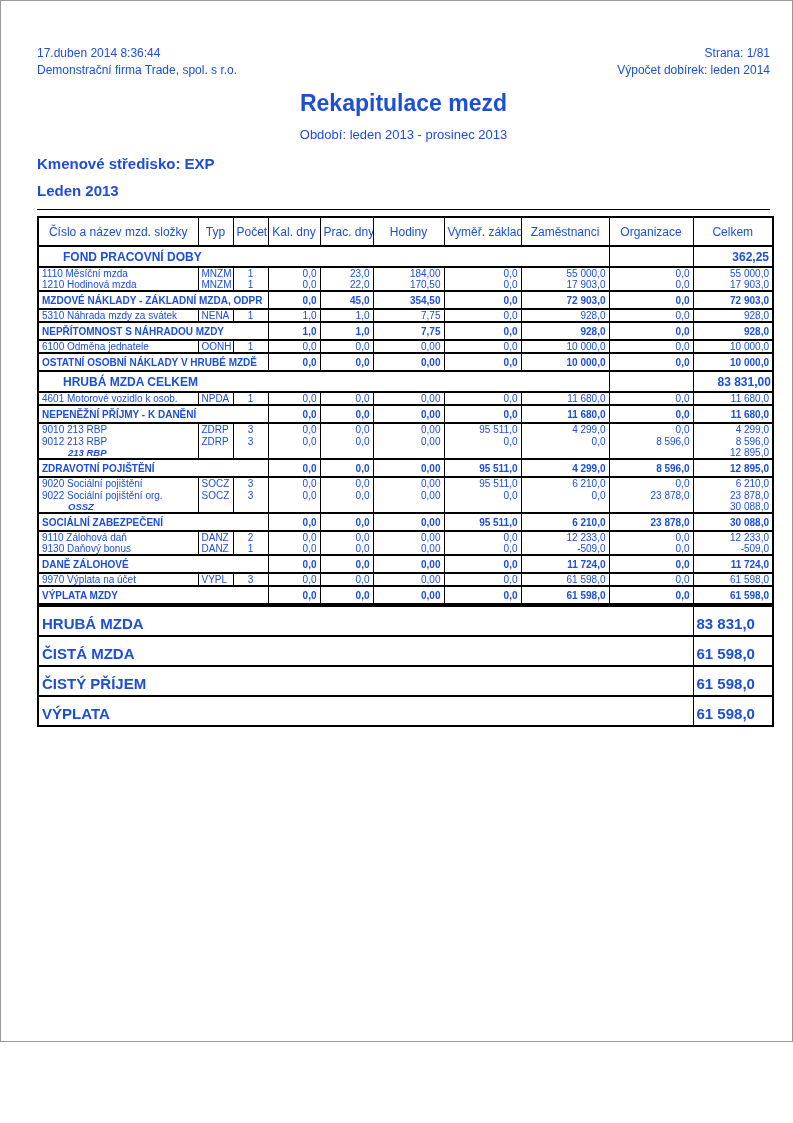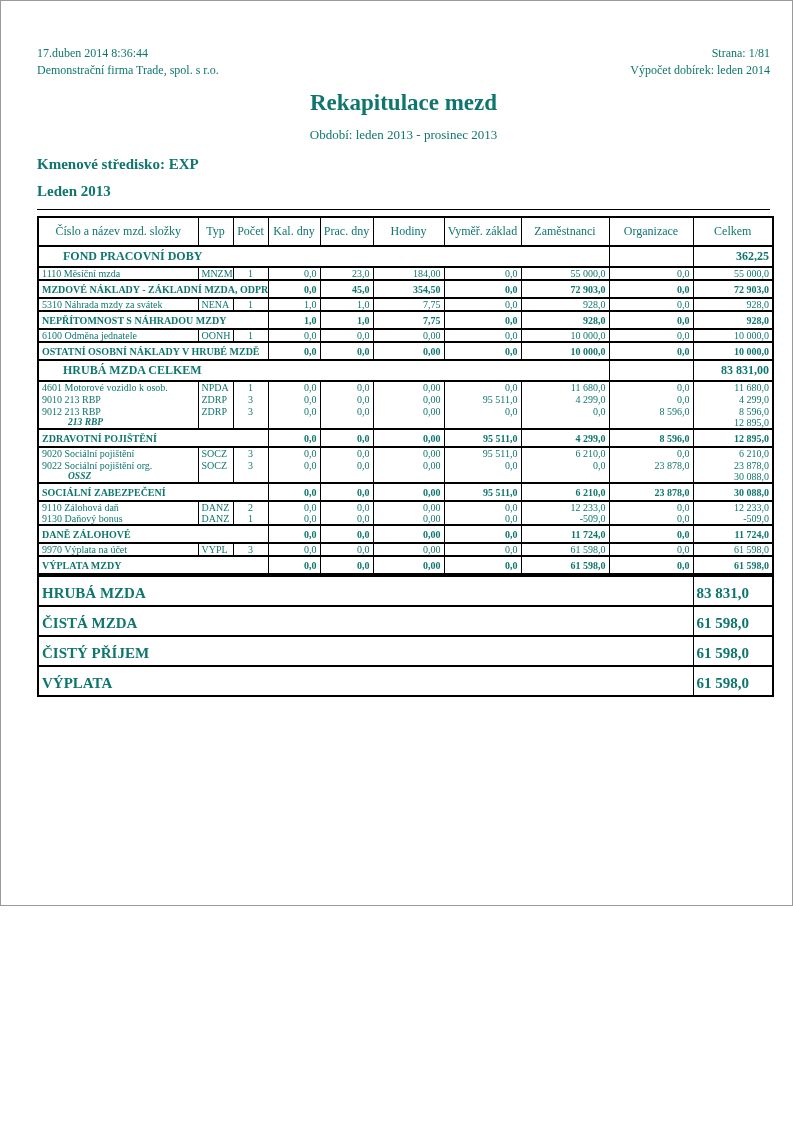--- a/index.html
+++ b/index.html
@@ -1,23 +1,23 @@
 <!DOCTYPE html>
 <html><head>
 <meta charset="utf-8">
 <style>
   html,body{margin:0;padding:0;background:#fff;}
   .page{
     position:relative;
-    width:793px;height:906px;
+    width:793px;height:1042px;
     background:#fff;
     border:1px solid #9a9a9a;
     box-sizing:border-box;
-    font-family:Liberation Serif, serif;
-    color:#0f766e;
+    font-family:Liberation Sans, sans-serif;
+    color:#1d4ed8;
     overflow:hidden;
   }
   .content{padding:44px 22px 0 36px;}
   .meta{display:flex;justify-content:space-between;font-size:12px;line-height:17px;}
   .meta .right{text-align:right;}
   .title{text-align:center;font-size:23px;font-weight:bold;margin-top:11px;line-height:26px;}
   .subtitle{text-align:center;font-size:13px;margin-top:11px;line-height:16px;}
   .costcenter{font-size:15px;font-weight:bold;margin-top:12px;line-height:18px;}
   .period{font-size:15px;font-weight:bold;margin-top:9px;line-height:18px;
           border-bottom:1px solid #000;padding-bottom:9px;}
@@ -128,20 +128,32 @@
             <td class="ctr">1</td>
             <td class="num">0,0</td>
             <td class="num">23,0</td>
             <td class="num">184,00</td>
             <td class="num">0,0</td>
             <td class="num">55 000,0</td>
             <td class="num">0,0</td>
             <td class="num">55 000,0</td>
           </tr>
 
+          <tr class="r-data">
+            <td class="cell-name">1210 Hodinová mzda</td>
+            <td class="cell-typ">MNZM</td>
+            <td class="ctr">1</td>
+            <td class="num">0,0</td>
+            <td class="num">22,0</td>
+            <td class="num">170,50</td>
+            <td class="num">0,0</td>
+            <td class="num">17 903,0</td>
+            <td class="num">0,0</td>
+            <td class="num">17 903,0</td>
+          </tr>
 
           <tr class="r-sum">
             <td class="cell-name" colspan="3">MZDOVÉ NÁKLADY - ZÁKLADNÍ MZDA, ODPR</td>
             <td class="num">0,0</td>
             <td class="num">45,0</td>
             <td class="num">354,50</td>
             <td class="num">0,0</td>
             <td class="num">72 903,0</td>
             <td class="num">0,0</td>
             <td class="num">72 903,0</td>
@@ -207,20 +219,30 @@
             <td class="ctr">1</td>
             <td class="num">0,0</td>
             <td class="num">0,0</td>
             <td class="num">0,00</td>
             <td class="num">0,0</td>
             <td class="num">11 680,0</td>
             <td class="num">0,0</td>
             <td class="num">11 680,0</td>
           </tr>
 
+          <tr class="r-sum">
+            <td class="cell-name" colspan="3">NEPENĚŽNÍ PŘÍJMY - K DANĚNÍ</td>
+            <td class="num">0,0</td>
+            <td class="num">0,0</td>
+            <td class="num">0,00</td>
+            <td class="num">0,0</td>
+            <td class="num">11 680,0</td>
+            <td class="num">0,0</td>
+            <td class="num">11 680,0</td>
+          </tr>
 
           <tr class="r-data">
             <td class="cell-name">9010 213 RBP</td>
             <td class="cell-typ">ZDRP</td>
             <td class="ctr">3</td>
             <td class="num">0,0</td>
             <td class="num">0,0</td>
             <td class="num">0,00</td>
             <td class="num">95 511,0</td>
             <td class="num">4 299,0</td>

